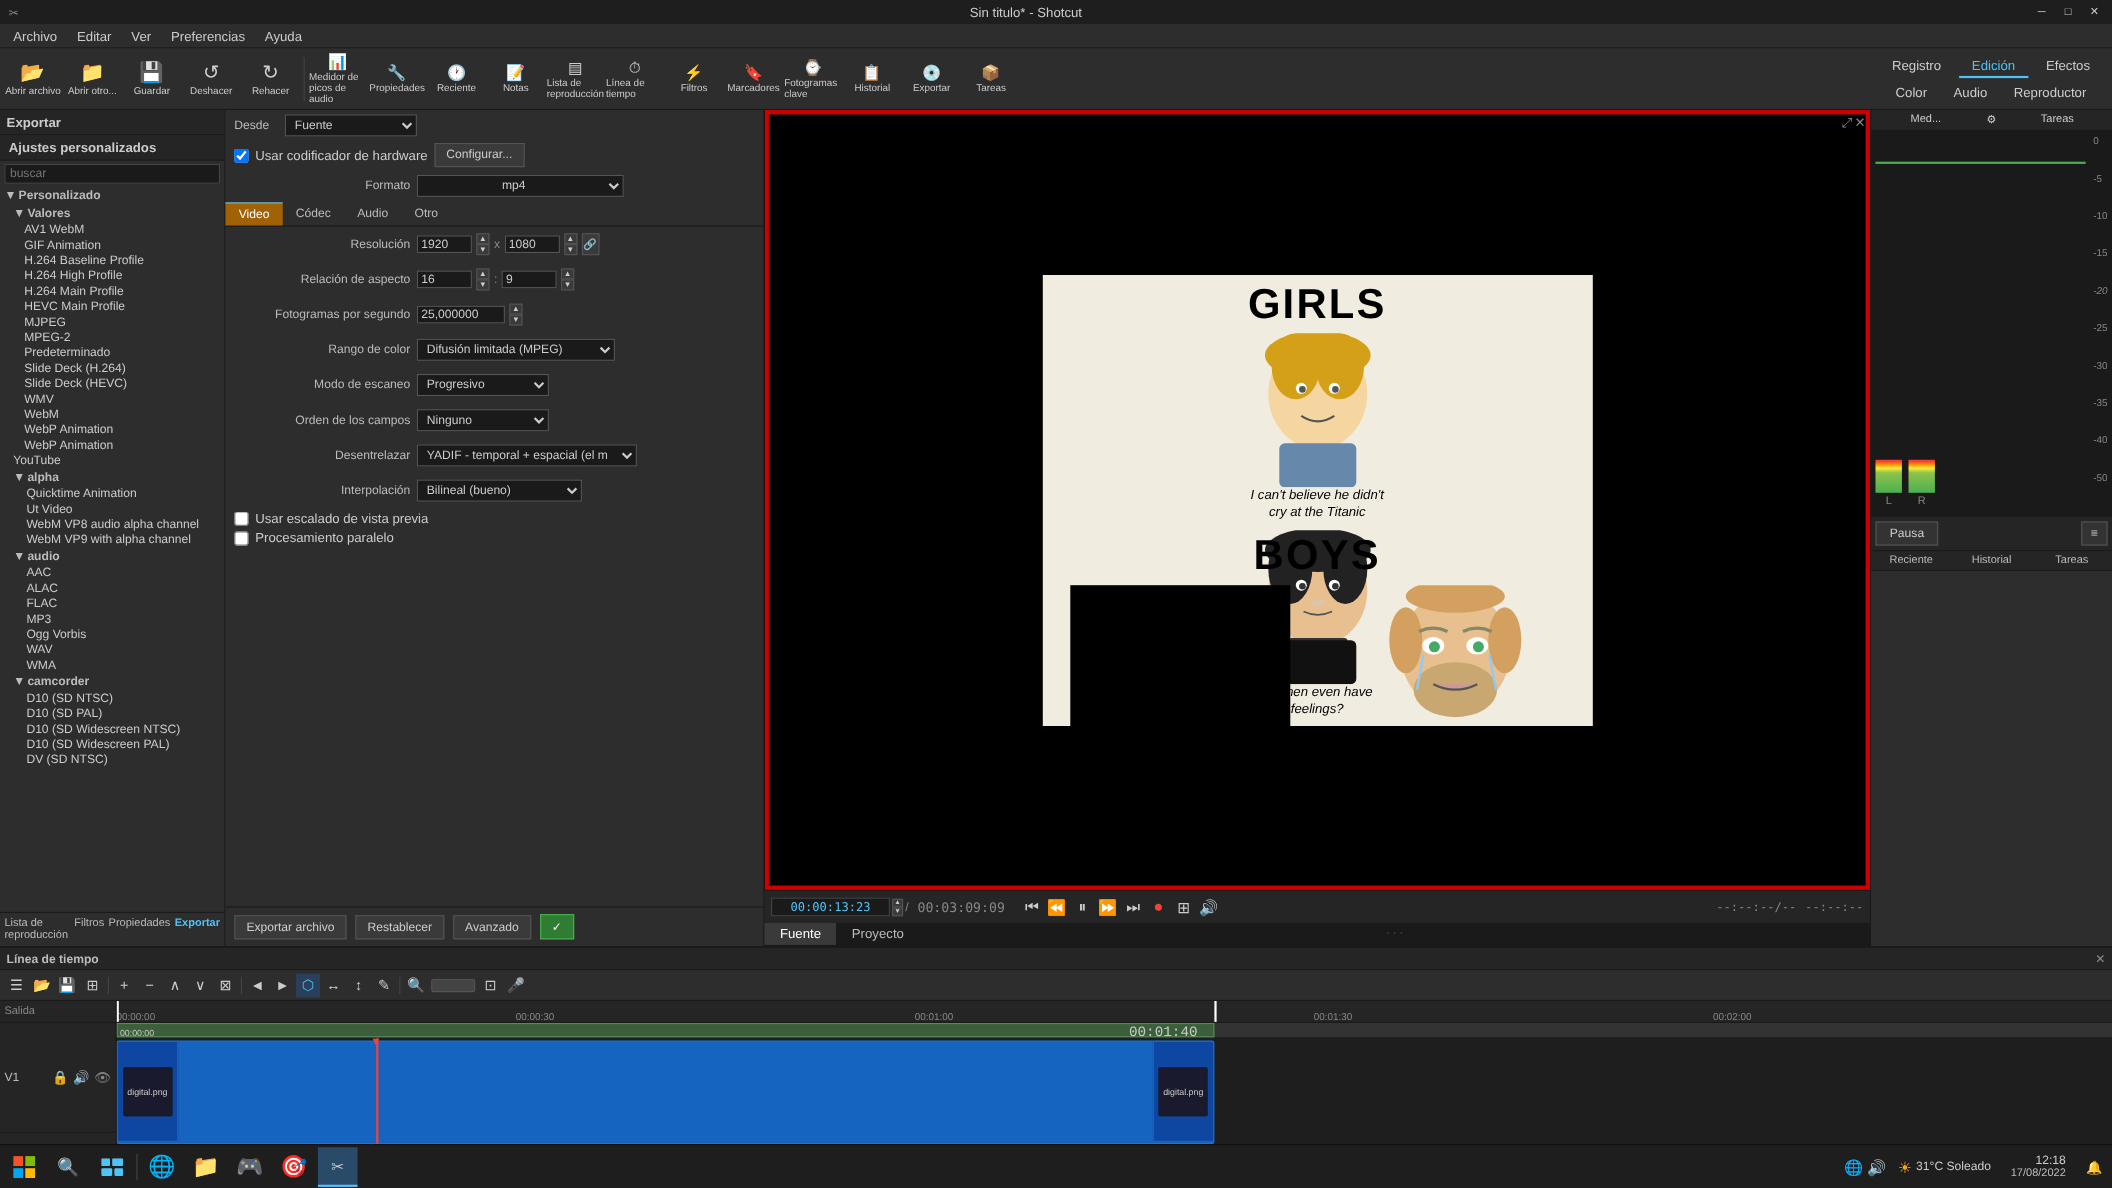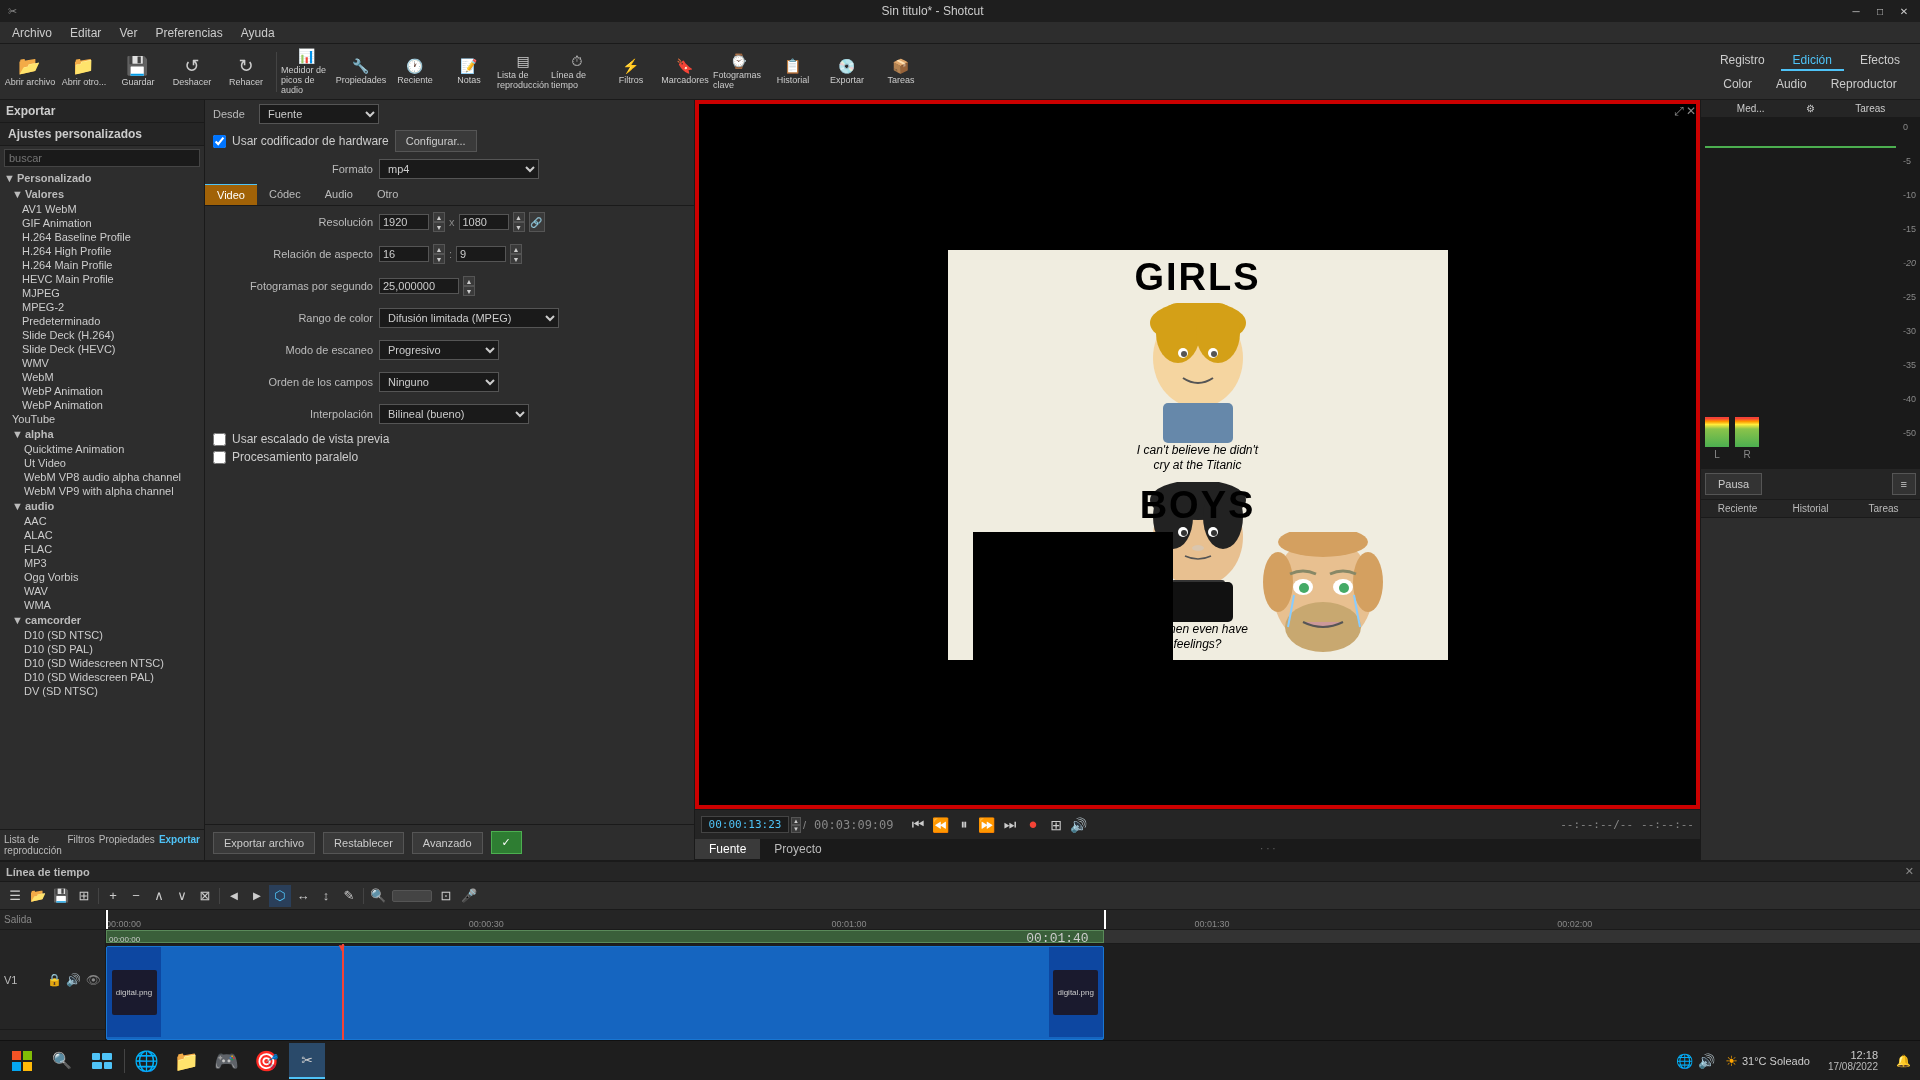--- a/index.html
+++ b/index.html
@@ -338,21 +338,21 @@
       </div>
 
       <div class="export-checkbox-row">
         <input type="checkbox" checked="" style="">
         <span>Usar codificador de hardware</span>
         <button class="btn">Configurar...</button>
       </div>
 
       <div class="export-row" style="padding:2px 8px;">
         <span class="export-label">Formato</span>
-        <select class="export-select" style="width:160px;">
+        <select class="export-select" style="width:188px;text-align:center;">
           <option>mp4</option>
         </select>
       </div>
 
       <div class="tab-bar">
         <div class="tab active">Video</div>
         <div class="tab">Códec</div>
         <div class="tab">Audio</div>
         <div class="tab">Otro</div>
       </div>
@@ -417,20 +417,26 @@
         </select>
       </div>
 
       <div class="export-row" style="padding:3px 8px;">
         <span class="export-label">Orden de los campos</span>
         <select class="export-select" style="width:120px;">
           <option>Ninguno</option>
         </select>
       </div>
 
+      <div class="export-row" style="padding:3px 8px;">
+        <span class="export-label">Desentrelazar</span>
+        <select class="export-select" style="width:200px;">
+          <option>YADIF - temporal + espacial (el m</option>
+        </select>
+      </div>
 
       <div class="export-row" style="padding:3px 8px;">
         <span class="export-label">Interpolación</span>
         <select class="export-select" style="width:150px;">
           <option>Bilineal (bueno)</option>
         </select>
       </div>
 
       <div class="export-checkbox-row">
         <input type="checkbox" style="">
@@ -541,21 +547,21 @@
         </div>
 
         <div style="position:absolute; top:4px; right:4px; display:flex; gap:2px;">
           <span style="color:#888; font-size:12px; cursor:pointer;">⤢</span>
           <span style="color:#888; font-size:12px; cursor:pointer;">✕</span>
         </div>
       </div>
 
       <div class="timeline-controls" style="height:30px;">
         <div style="display:flex; align-items:center; gap:2px;">
-          <input class="time-display" value="00:00:13:23" style="width: 88px; background: rgb(26, 26, 26); border: 1px solid rgb(68, 68, 68); color: rgb(79, 195, 247); padding: 1px 4px; font-size: 11px; font-family: monospace; text-align: center;">
+          <input class="time-display" value="00:00:13:23" style="width: 108px; background: rgb(26, 26, 26); border: 1px solid rgb(68, 68, 68); color: rgb(79, 195, 247); padding: 1px 4px; font-size: 11px; font-family: monospace; text-align: center;">
           <div style="display:flex;flex-direction:column;">
             <button style="width:10px;height:8px;background:#3a3a3a;border:1px solid #555;font-size:6px;color:#ccc;cursor:pointer;line-height:1;">▲</button>
             <button style="width:10px;height:8px;background:#3a3a3a;border:1px solid #555;font-size:6px;color:#ccc;cursor:pointer;line-height:1;">▼</button>
           </div>
           <span style="font-size:11px; color:#888;">/</span>
           <span class="time-display" style="background:transparent;border:none;color:#888;width:88px;">00:03:09:09</span>
         </div>
 
         <div style="display:flex; align-items:center; gap:3px; margin-left:8px;">
           <span class="playback-btn">⏮</span>

